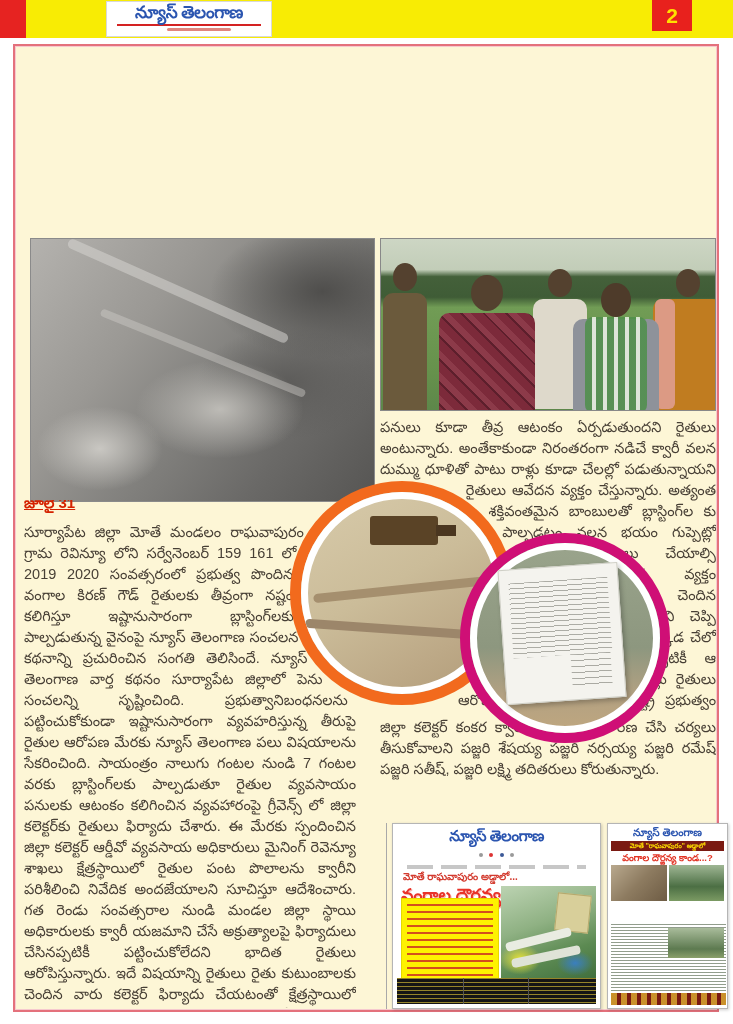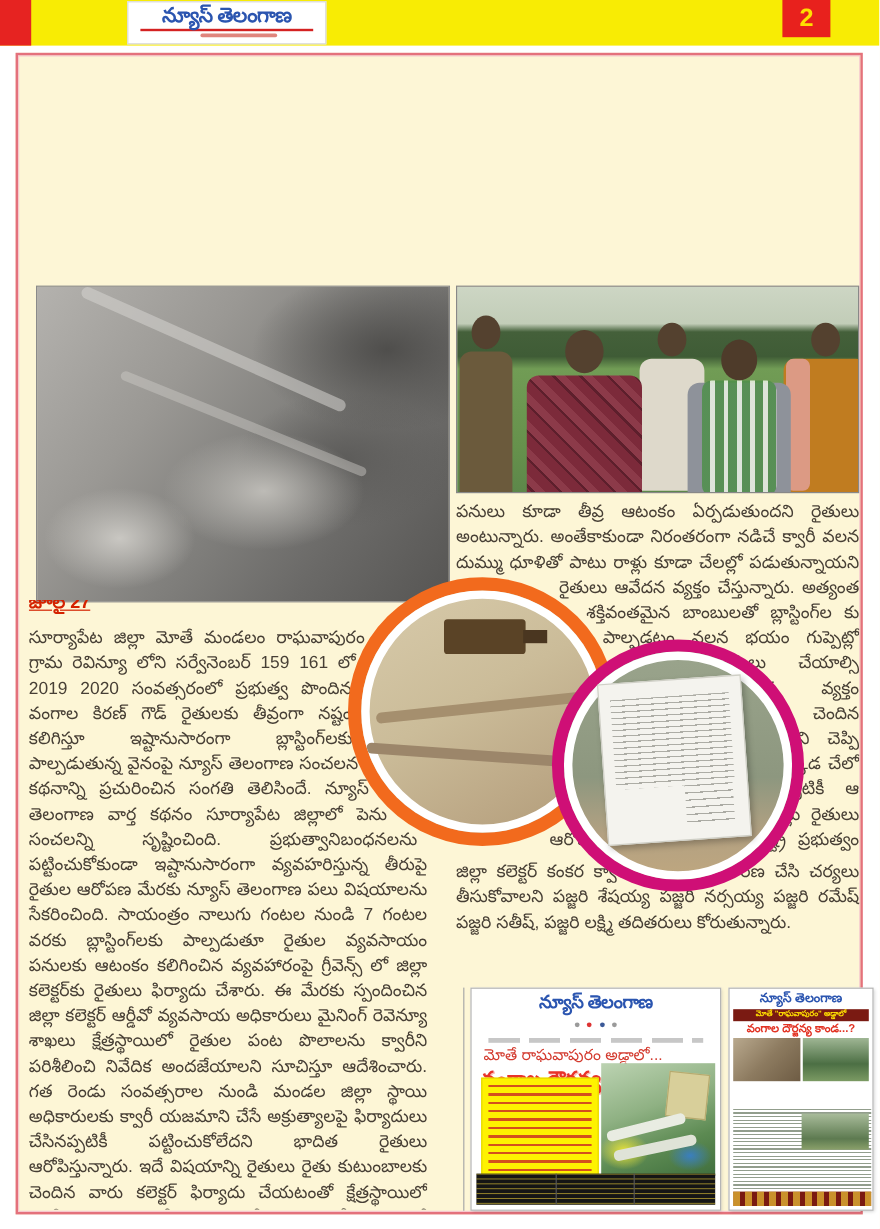--- a/index.html
+++ b/index.html
@@ -91,21 +91,21 @@
     background:repeating-linear-gradient(to bottom,#8b8b83 0 1px,transparent 1px 6px);opacity:.7;}
 
   
   .divider{position:absolute;left:386px;top:823px;width:1px;height:186px;background:#a9a9a9;}
   .clip{position:absolute;background:#ffffff;border:1px solid #b5b5b5;box-sizing:border-box;overflow:hidden;
         box-shadow:1px 1px 3px rgba(0,0,0,.2);}
   .clip1{left:392px;top:823px;width:209px;height:186px;}
   .clip-logo{color:#2b55b0;font-weight:bold;text-align:center;}
   .clip1 .clip-logo{font-size:15px;line-height:18px;margin-top:3px;letter-spacing:-.5px;}
   .clip-meta{height:4px;margin:2px 14px;background:repeating-linear-gradient(to right,#c7c7c7 0 26px,transparent 26px 34px);}
-  .clip1-kicker{color:#d33a2e;font-size:13px;font-weight:normal;margin:2px 0 0 10px;}
+  .clip1-kicker{color:#d33a2e;font-size:10px;font-weight:bold;margin:2px 0 0 10px;}
   .clip1-head{color:#e8332a;font-size:17.5px;font-weight:800;margin:0 0 0 8px;line-height:20px;
               text-shadow:0 0 1px #fff,1px 1px 0 #f9b6ae;}
   .clip1-bullets{position:absolute;left:8px;top:74px;width:96px;height:82px;background:#fef200;
     border:1px solid #e6d800;}
   .clip1-bullets:before{content:"";position:absolute;inset:5px;
     background:repeating-linear-gradient(to bottom,#cc3322 0 2px,transparent 2px 7px);opacity:.85;}
   .clip1-photo{position:absolute;left:108px;top:62px;width:95px;height:94px;
     background:
       radial-gradient(26px 18px at 78% 82%,#3a7fbf 0,rgba(58,127,191,0) 70%),
       radial-gradient(30px 22px at 20% 78%,#e8e33a 0,rgba(232,227,58,0) 70%),
@@ -181,21 +181,21 @@
       </div>
     <div class="person p4">
         <div class="head"></div>
         <div class="torso"></div>
         <div class="towel"></div>
       </div>
   </div>
 
   <div class="left-col">
     <div class="lc-spacer"></div>
-    <p class="byline" style="margin-top:-8px;">జూలై 27</p>
+    <p class="byline" style="margin-top:-8px;">జూలై 31</p>
     <p class="body-text">సూర్యాపేట జిల్లా మోతే మండలం రాఘవాపురం గ్రామ రెవిన్యూ లోని సర్వేనెంబర్ 159 161 లో 2019 2020 సంవత్సరంలో ప్రభుత్వ పొందిన వంగాల కిరణ్ గౌడ్ రైతులకు తీవ్రంగా నష్టం కలిగిస్తూ ఇష్టానుసారంగా బ్లాస్టింగ్‌లకు పాల్పడుతున్న వైనంపై న్యూస్ తెలంగాణ సంచలన కథనాన్ని ప్రచురించిన సంగతి తెలిసిందే. న్యూస్ తెలంగాణ వార్త కథనం సూర్యాపేట జిల్లాలో పెను సంచలన్ని సృష్టించింది. ప్రభుత్వానిబంధనలను పట్టించుకోకుండా ఇష్టానుసారంగా వ్యవహరిస్తున్న తీరుపై రైతుల ఆరోపణ మేరకు న్యూస్ తెలంగాణ పలు విషయాలను సేకరించింది. సాయంత్రం నాలుగు గంటల నుండి 7 గంటల వరకు బ్లాస్టింగ్‌లకు పాల్పడుతూ రైతుల వ్యవసాయం పనులకు ఆటంకం కలిగించిన వ్యవహారంపై గ్రీవెన్స్ లో జిల్లా కలెక్టర్‌కు రైతులు ఫిర్యాదు చేశారు. ఈ మేరకు స్పందించిన జిల్లా కలెక్టర్ ఆర్డీవో వ్యవసాయ అధికారులు మైనింగ్ రెవెన్యూ శాఖలు క్షేత్రస్థాయిలో రైతుల పంట పొలాలను క్వారీని పరిశీలించి నివేదిక అందజేయాలని సూచిస్తూ ఆదేశించారు. గత రెండు సంవత్సరాల నుండి మండల జిల్లా స్థాయి అధికారులకు క్వారీ యజమాని చేసే అక్రుత్యాలపై ఫిర్యాదులు చేసినప్పటికీ పట్టించుకోలేదని భాదిత రైతులు ఆరోపిస్తున్నారు. ఇదే విషయాన్ని రైతులు రైతు కుటుంబాలకు చెందిన వారు కలెక్టర్ ఫిర్యాదు చేయటంతో క్షేత్రస్థాయిలో పరిశీలించాలని నివేదిక అందజేయాలని కోరారు. ఇదే గ్రామానికి చెందిన ఓ రైతు ఇటీవల పత్తి విత్తనాలను నాటినప్పటికీ భూమి నాదేనంటూ రాత్రికి రాత్రే ట్రాక్టర్ తో దున్ని ధ్వంసం చేసిన నేపథ్యంలో మండల అధికారులకు ఫిర్యాదు చేసిన పట్టించుకోలేదనేఆరోపణలు వినిపిస్తున్నాయి. సదరు క్వారీ యజమాని క్వారీ పరిసర ప్రాంతాలకు చెందిన వారిని కాకుండా ఆ ఏరియాకు సంబంధం లేని వ్యక్తులను అధికారులు తనిఖీనప్పుడు పిలిపించుకొని స్టేట్‌మెంట్లు రికార్డులు చేసినట్లు భాధిత రైతులు ఆరోపిస్తున్నారు. నిత్యం సాయంత్రం మూడు గంటల నుండి వ్యవసాయ పొలాల నుండి ఇంటికి వెళ్లవలసి వస్తుందని వ్యవసాయ</p>
   </div>
 
   <div class="right-col">
     <div class="rc-spacer-left"></div>
     <div class="rc-spacer-right"></div>
     <p class="body-text">పనులు కూడా తీవ్ర ఆటంకం ఏర్పడుతుందని రైతులు అంటున్నారు. అంతేకాకుండా నిరంతరంగా నడిచే క్వారీ వలన దుమ్ము ధూళితో పాటు రాళ్లు కూడా చేలల్లో పడుతున్నాయని రైతులు ఆవేదన వ్యక్తం చేస్తున్నారు. అత్యంత శక్తివంతమైన బాంబులతో బ్లాస్టింగ్‌ల కు పాల్పడటం వలన భయం గుప్పెట్లో వ్యవసాయ పనులు చేయాల్సి వస్తుందని ఆవేదన వ్యక్తం చేస్తున్నారు. ఓ రైతుకు చెందిన భూమి కొనుగోలు చేశానని చెప్పి వారిలోని కంకర ను అక్కడక్కడ చేలో కుప్పలుగా పోసినట్లు ఇప్పటికీ ఆ భూమిలో అదే విధంగా ఉన్నట్లు రైతులు ఆరోపిస్తున్నారు. అప్పటికైనా రాష్ట్ర ప్రభుత్వం జిల్లా కలెక్టర్ కంకర క్వారీ పై సమగ్ర విచారణ చేసి చర్యలు తీసుకోవాలని పజ్జరి శేషయ్య పజ్జరి నర్సయ్య పజ్జరి రమేష్ పజ్జరి సతీష్, పజ్జరి లక్ష్మి తదితరులు కోరుతున్నారు.</p>
   </div>
 
   <div class="circle circle-orange">

